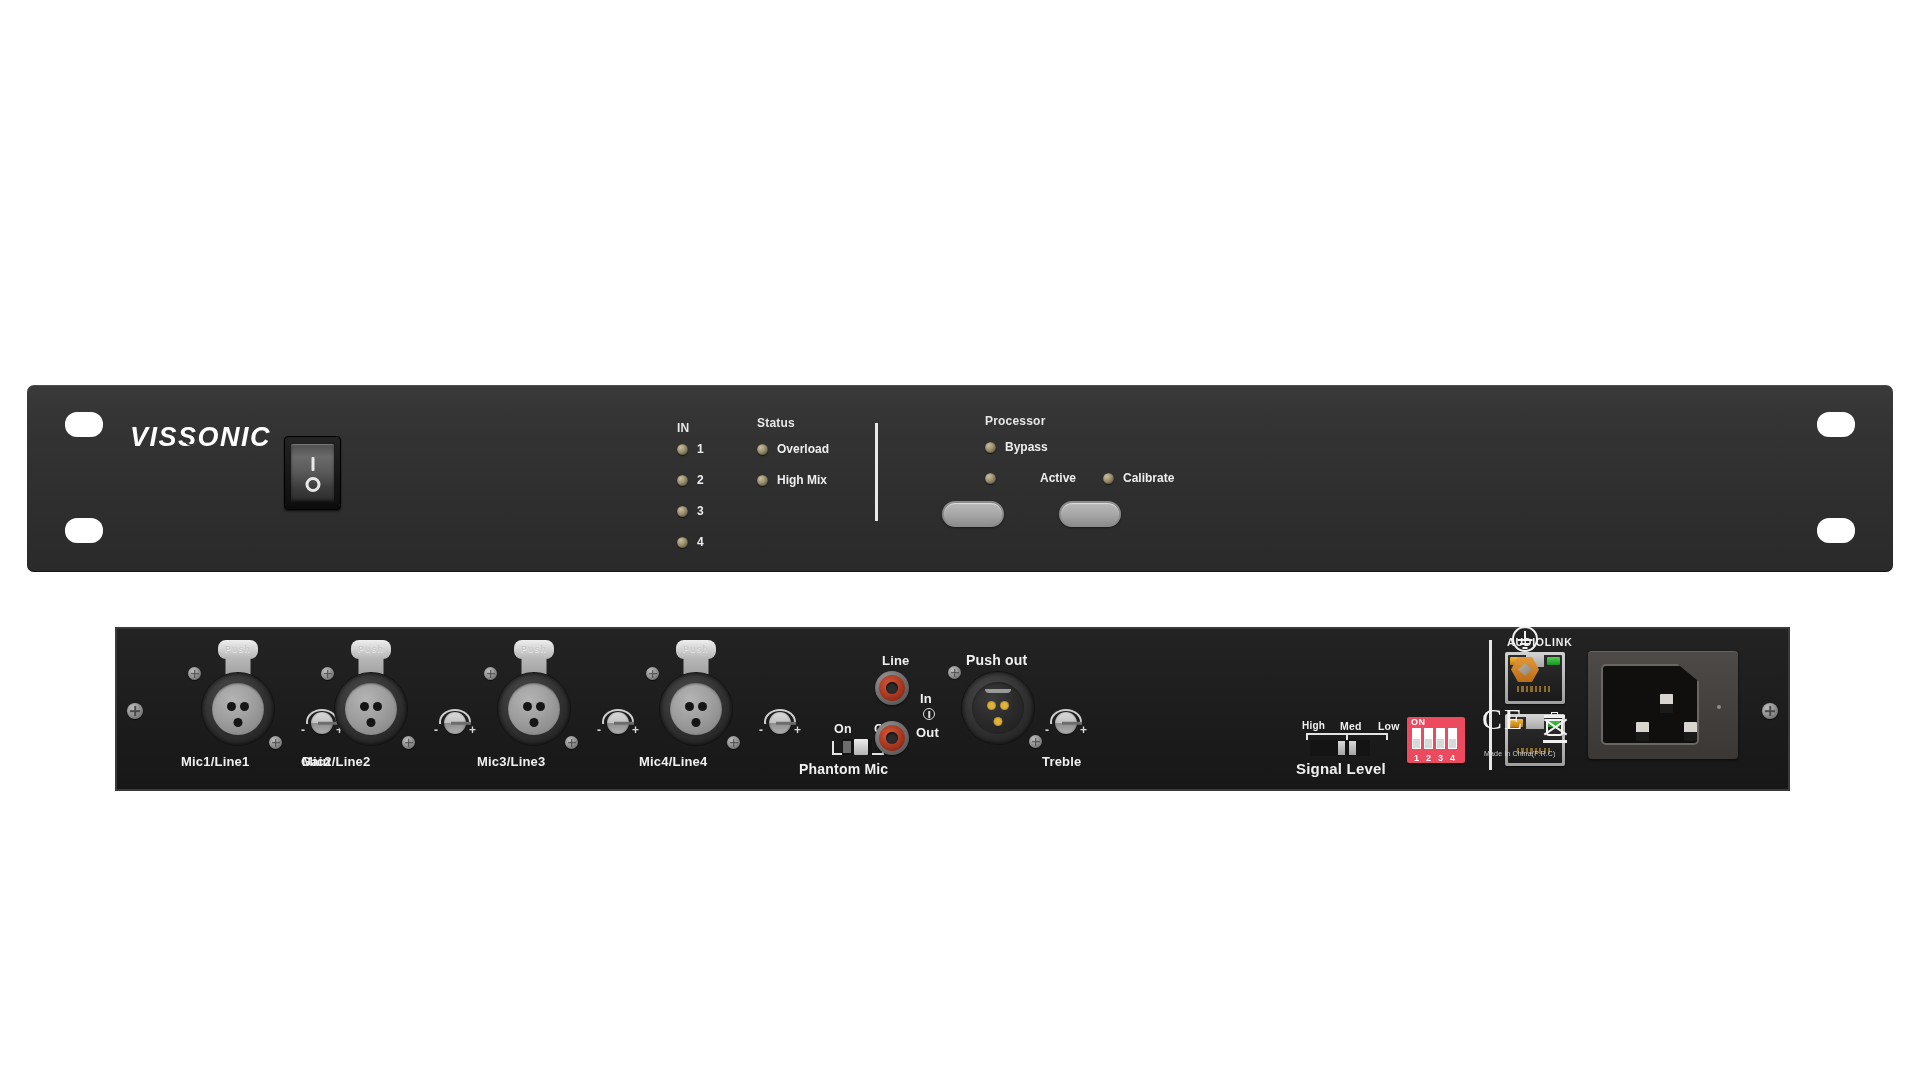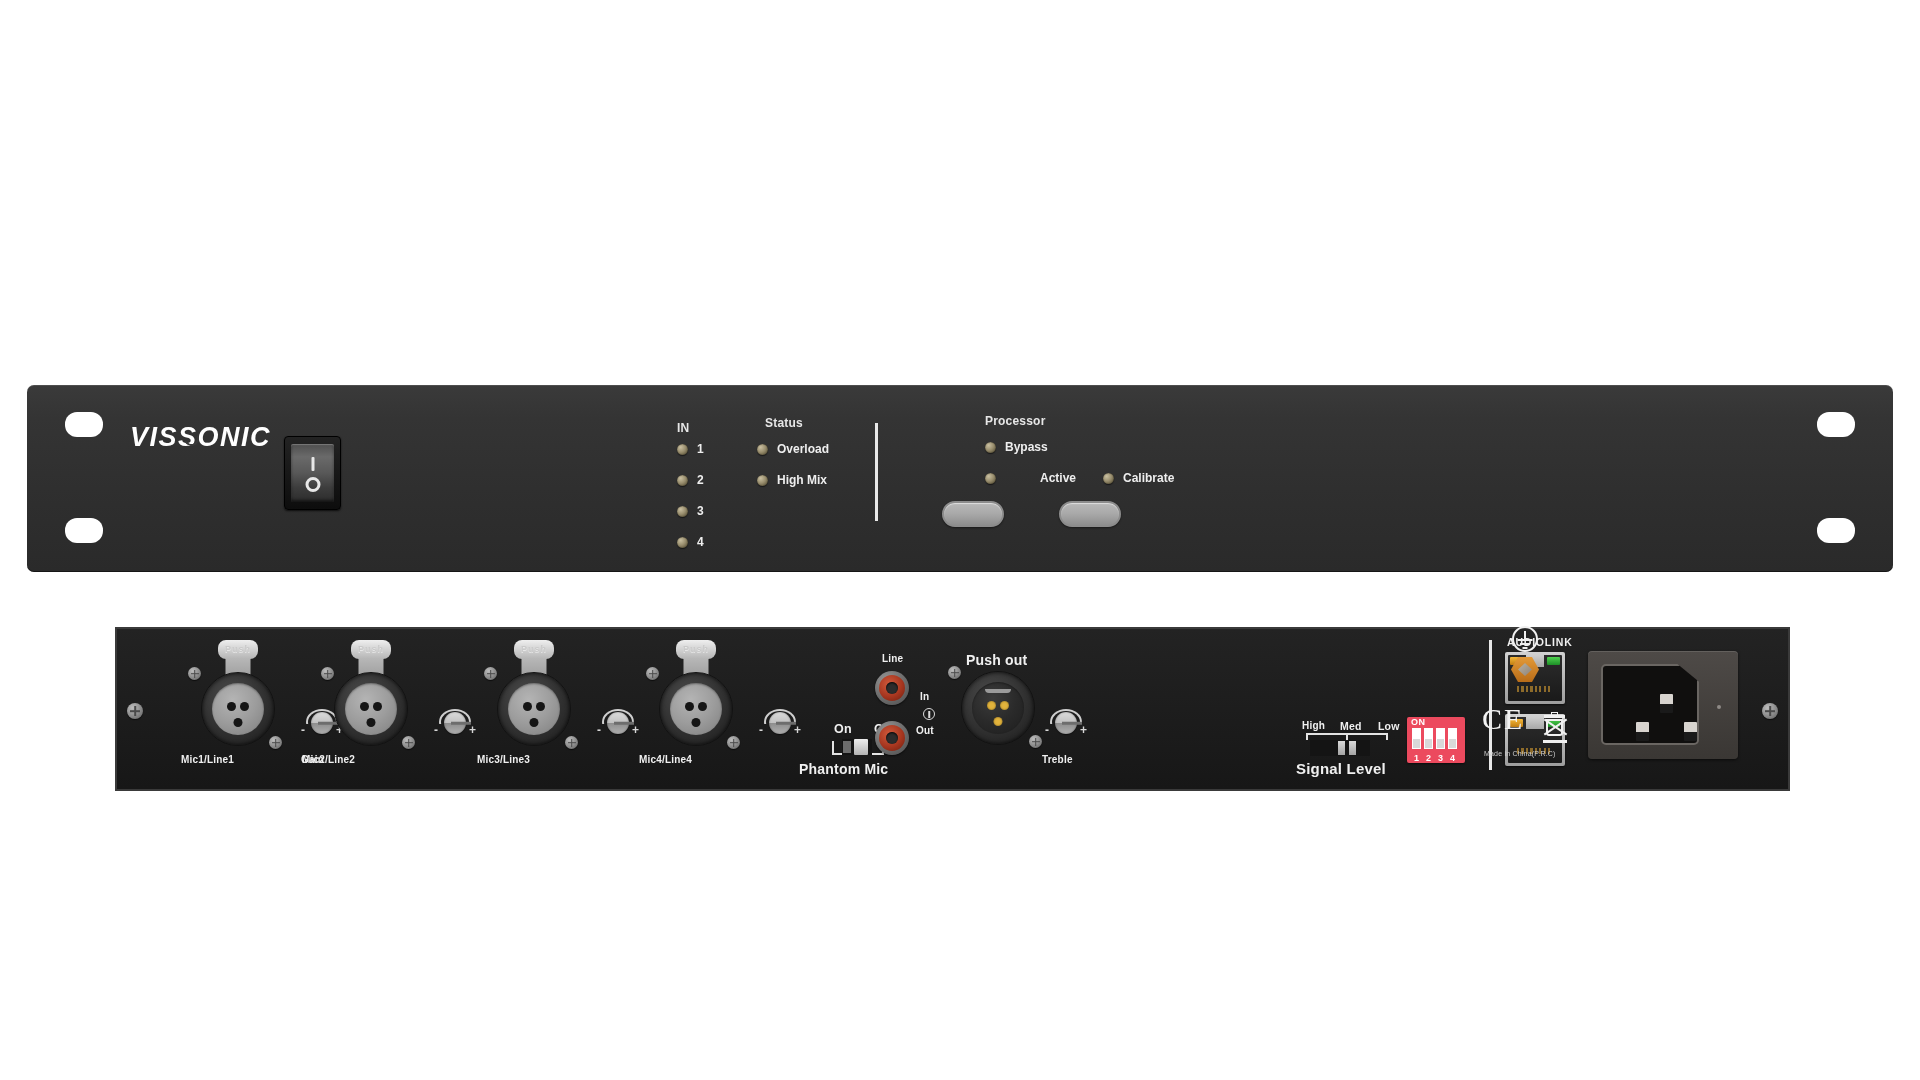--- a/index.html
+++ b/index.html
@@ -266,21 +266,21 @@
     font-size: 12px;
     color: #d6d6d6;
     font-weight: bold;
     line-height: 1;
   }
   .pot .minus { left: -4px; }
   .pot .plus  { right: -4px; }
 
   .rear-label {
     position: absolute;
-    font-size: 10px;
+    font-size: 13px;
     color: #f0f0f0;
     font-weight: bold;
     white-space: nowrap;
     letter-spacing: .2px;
   }
 
   
   .rca {
     position: absolute;
     width: 34px; height: 34px;
@@ -537,21 +537,21 @@
   </div>
   <div class="led-row" style="left:650px; top:119px;">
     <span class="led"></span>
     <span class="led-label">3</span>
   </div>
   <div class="led-row" style="left:650px; top:150px;">
     <span class="led"></span>
     <span class="led-label">4</span>
   </div>
 
-  <div class="panel-heading" style="left:730px; top:31px;margin-left:8px;">Status</div>
+  <div class="panel-heading" style="left:730px; top:31px;">Status</div>
   <div class="led-row" style="left:730px; top:57px;">
     <span class="led"></span>
     <span class="led-label">Overload</span>
   </div>
   <div class="led-row" style="left:730px; top:88px;">
     <span class="led"></span>
     <span class="led-label">High Mix</span>
   </div>
 
   <div id="divider-line"></div>

